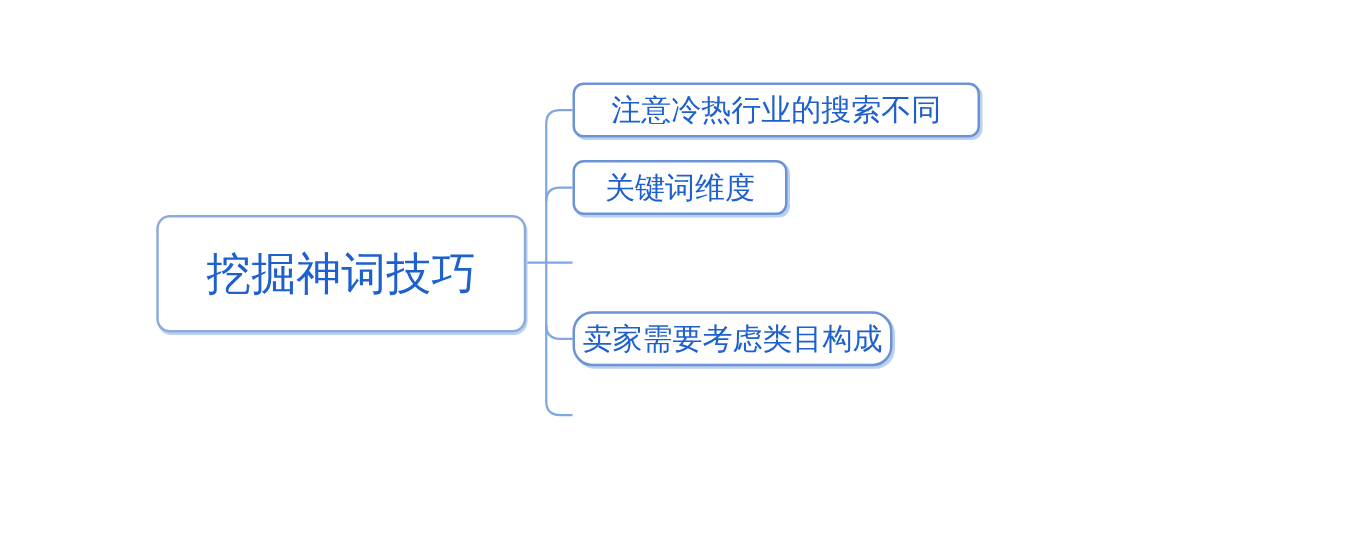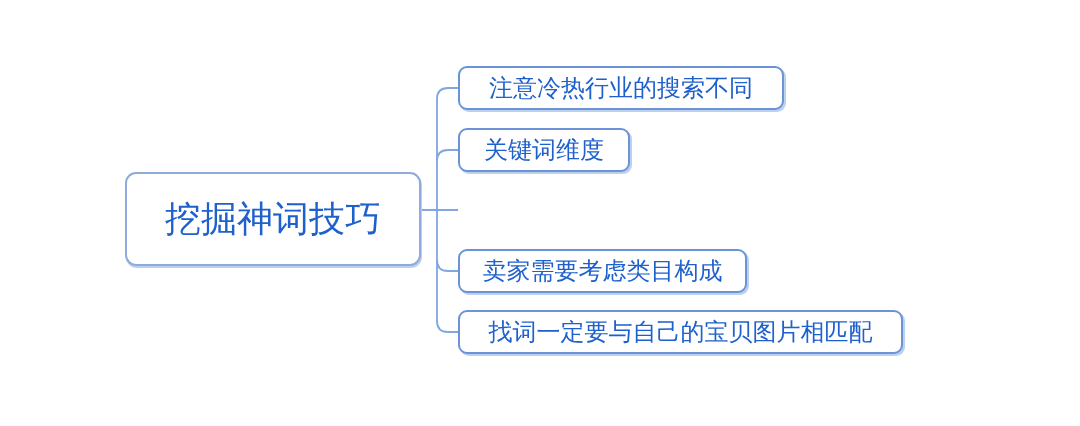--- a/index.html
+++ b/index.html
@@ -53,21 +53,21 @@
     left: 458px;
     height: 44px;
     border: 2px solid var(--node_border_child, #6C93D6);
     border-radius: 9px;
     font-size: 24px;
     box-shadow: 2px 2px 0 var(--shadow, #BCD0F0);
   }
   .child-topic.c0 { top: 66px;  width: 326px; }
   .child-topic.c1 { top: 128px; width: 172px; justify-content: center; }
   .child-topic.c2 { top: 188px; width: 290px; }
-  .child-topic.c3 { top: 249px; width: 289px; }
+  .child-topic.c3 { top: 249px; width: 256px; border-radius: 16px; }
   .child-topic.c4 { top: 310px; width: 445px; }
 </style>
 </head>
 <body>
 
 <div class="canvas">
 
   <svg class="connector-svg" viewBox="0 0 1080 426" xmlns="http://www.w3.org/2000/svg">
     <path d="M421 210 H458"></path>
     <path d="M458 88 H448 Q437 88 437 99 V321 Q437 332 448 332 H458"></path>
@@ -81,17 +81,14 @@
 
   <div class="topic child-topic c0">
     <span>注意冷热行业的搜索不同</span>
   </div>
   <div class="topic child-topic c1">
     <span>关键词维度</span>
   </div>
   <div class="topic child-topic c3">
     <span>卖家需要考虑类目构成</span>
   </div>
-  <div class="topic child-topic c4">
-    <span>找词一定要与自己的宝贝图片相匹配</span>
-  </div>
 
 </div>
 
 </body></html>

